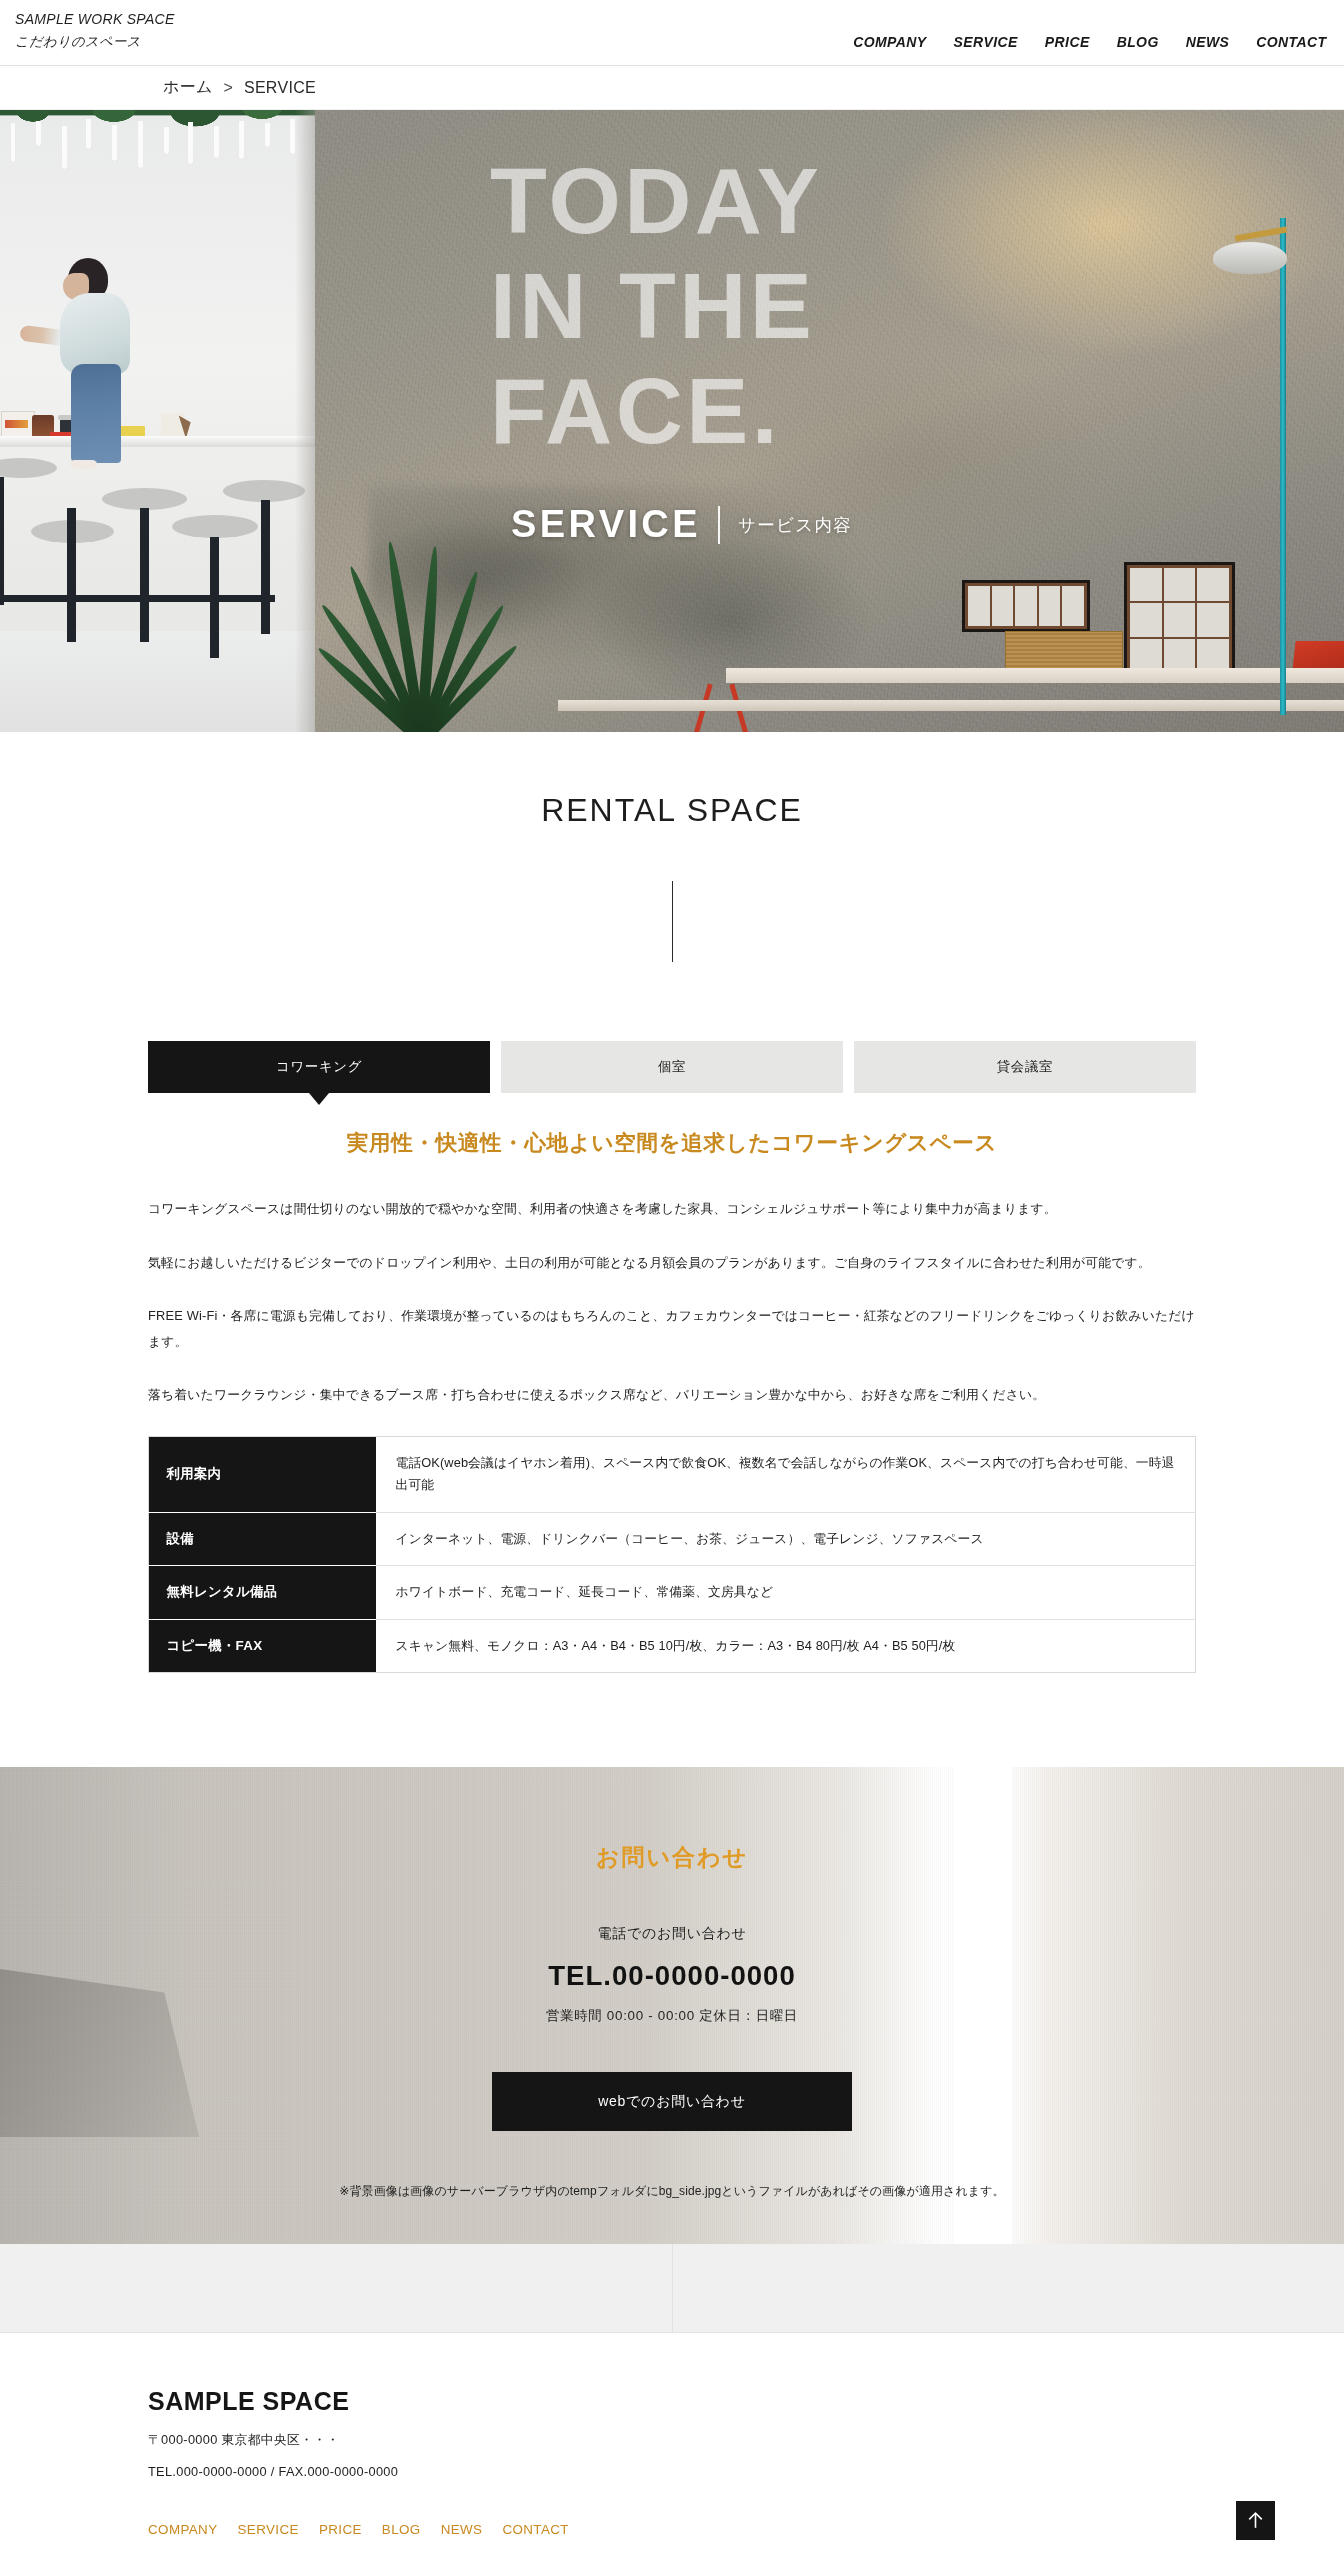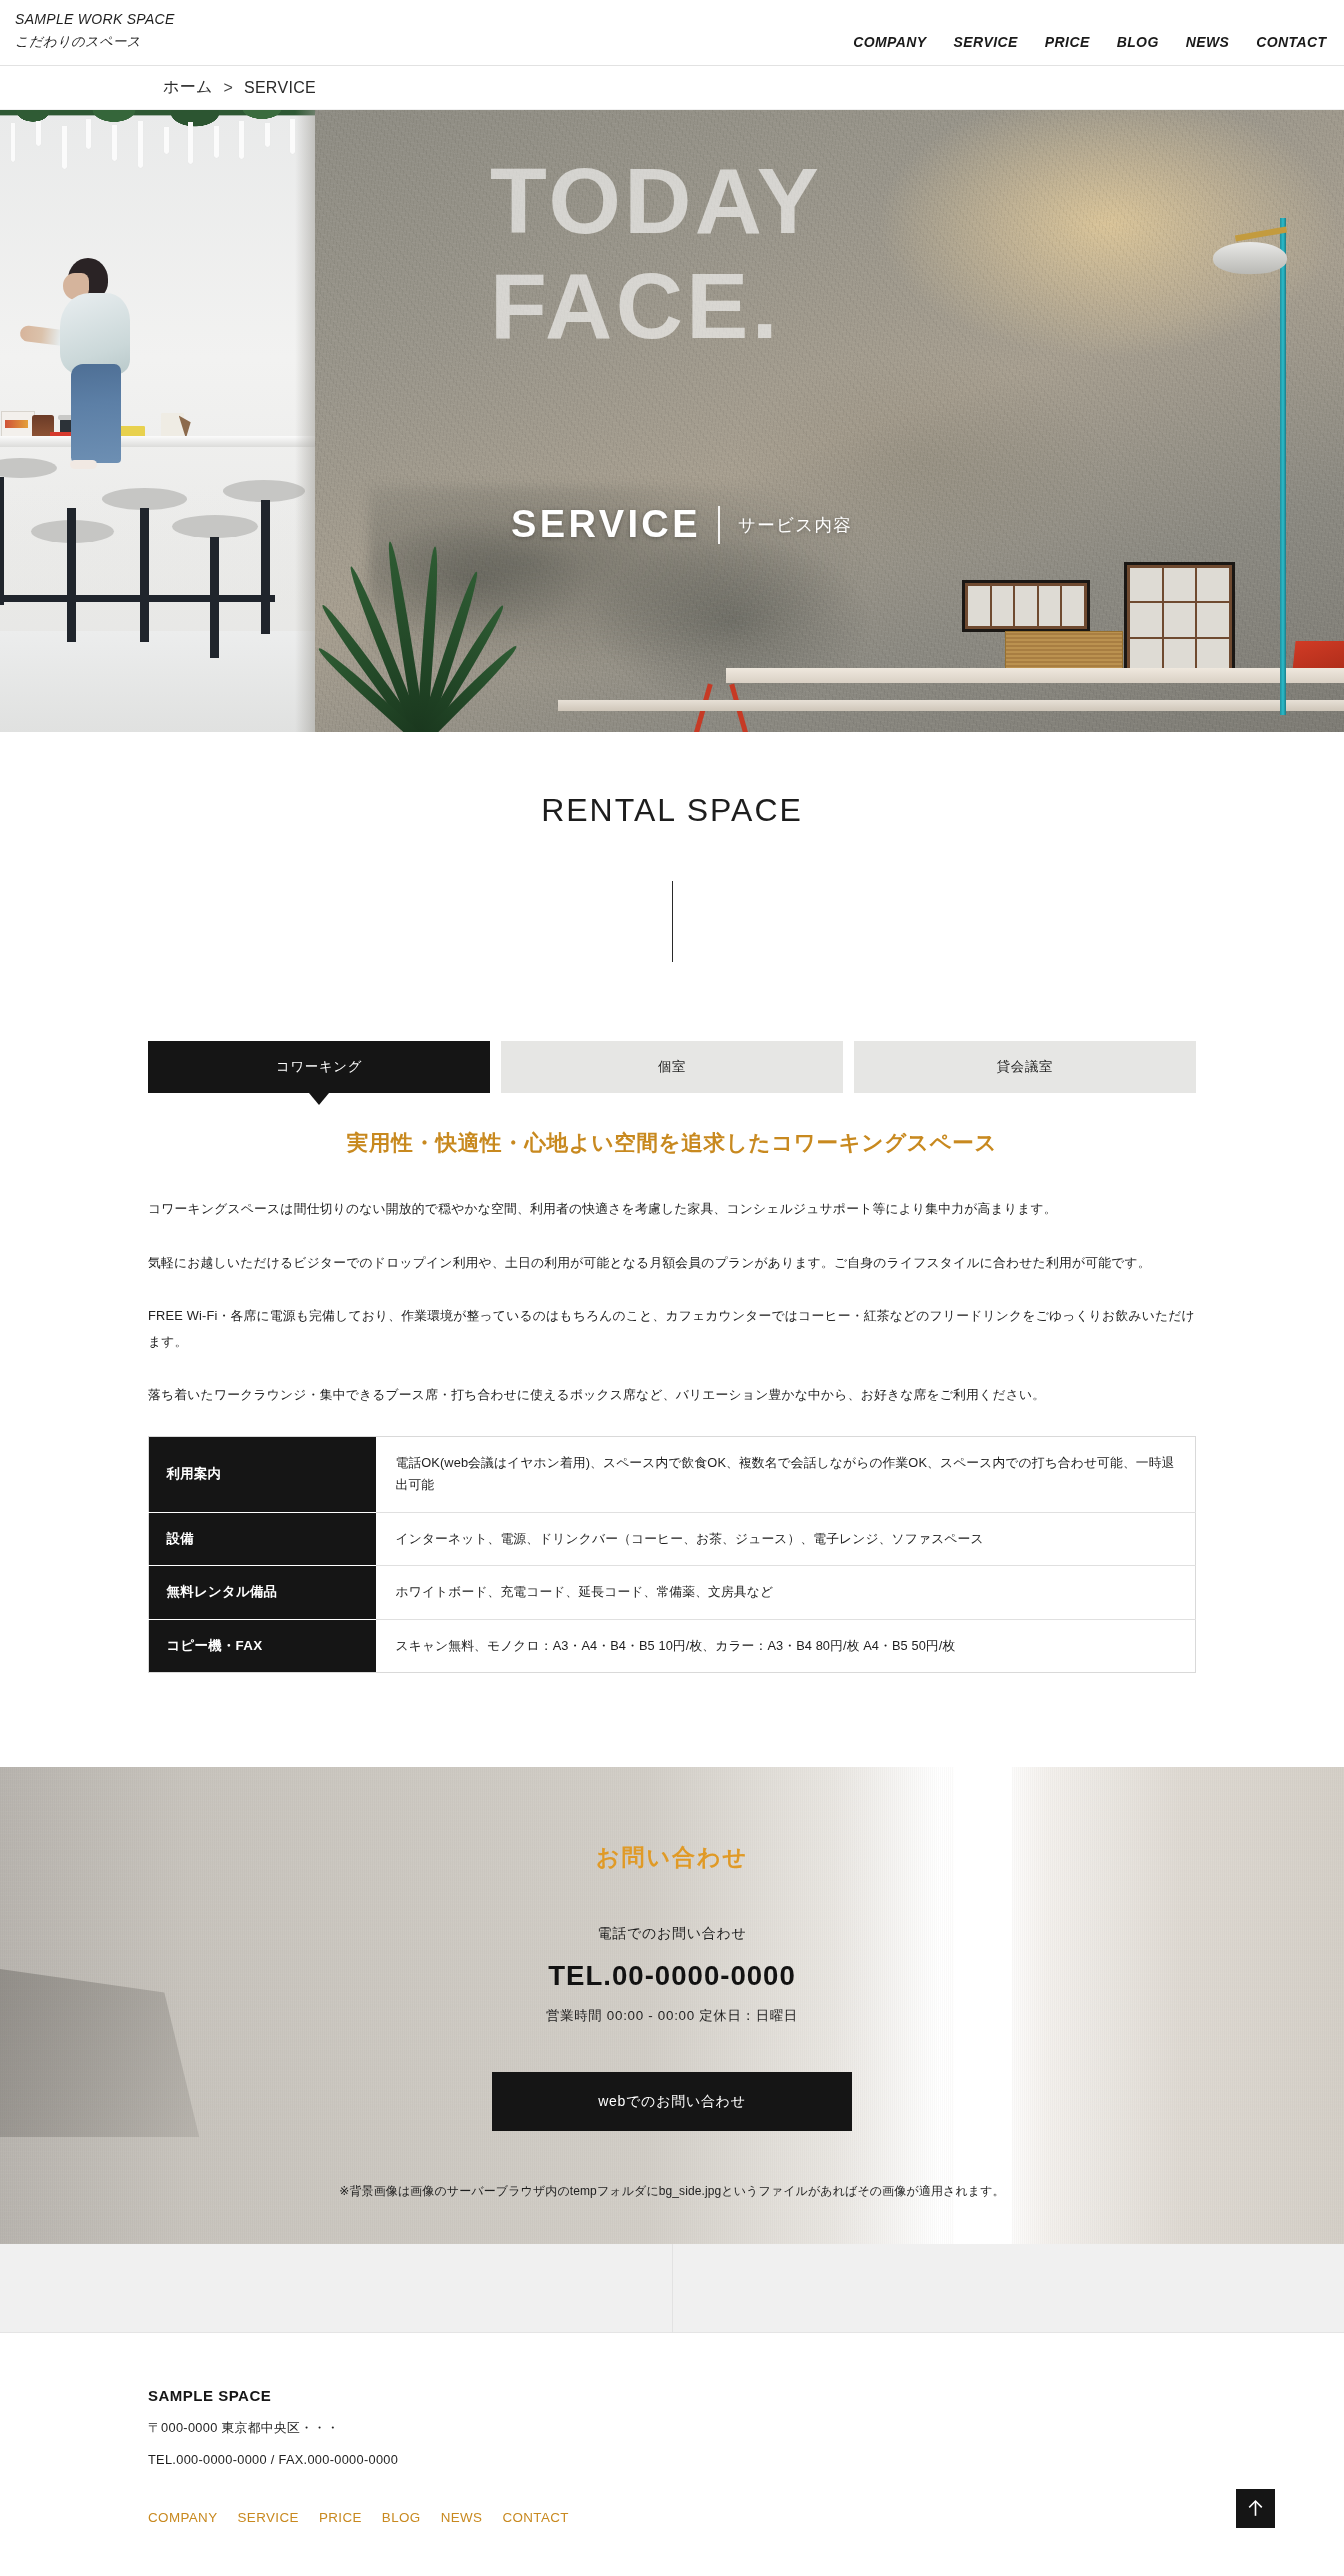--- a/index.html
+++ b/index.html
@@ -518,21 +518,21 @@
 
   
   .site-footer {
     position: relative;
     width: 1344px;
     background: #ffffff;
     padding: 54px 0 40px 0;
   }
   .footer-inner { width: 1048px; margin: 0 auto; position: relative; }
   .footer-brand {
-    font-size: 15px;
+    font-size: 25px;
     font-weight: 700;
     letter-spacing: 0.5px;
     color: #161616;
   }
   .footer-addr {
     margin-top: 16px;
     font-size: 12.8px;
     color: #1f1f1f;
     letter-spacing: 0.3px;
   }
@@ -593,20 +593,21 @@
 
 <section class="hero">
 
   <div class="hero-wall">
     <div class="wall-noise"></div>
     <div class="wall-stain"></div>
   </div>
 
   <div class="hero-painted" style="left:315px;">
     <div>TODAY</div>
+    <div>IN THE</div>
     <div>FACE.</div>
   </div>
 
   <div class="hero-plant">
     <i style="transform:rotate(-36deg);height:168px;"></i>
     <i style="transform:rotate(-22deg);height:188px;"></i>
     <i style="transform:rotate(-9deg);height:202px;"></i>
     <i style="transform:rotate(4deg);height:195px;"></i>
     <i style="transform:rotate(18deg);height:178px;"></i>
     <i style="transform:rotate(31deg);height:158px;"></i>

